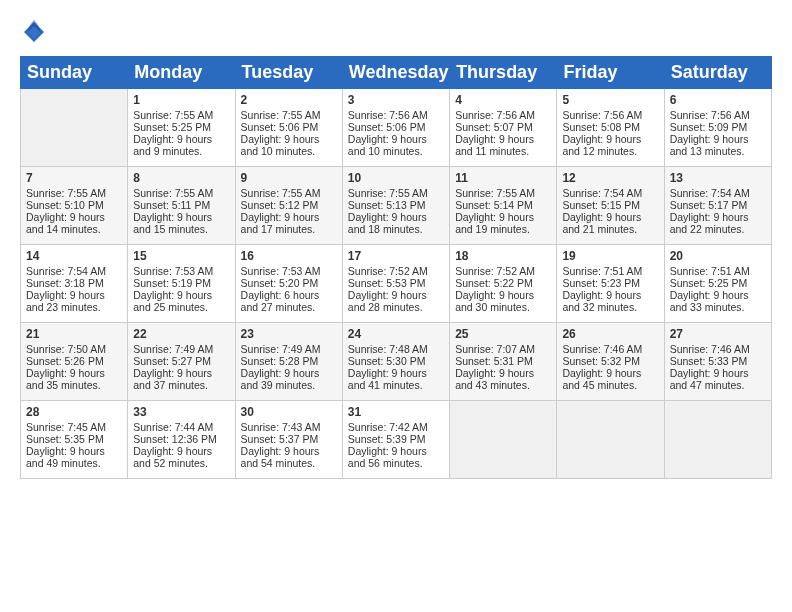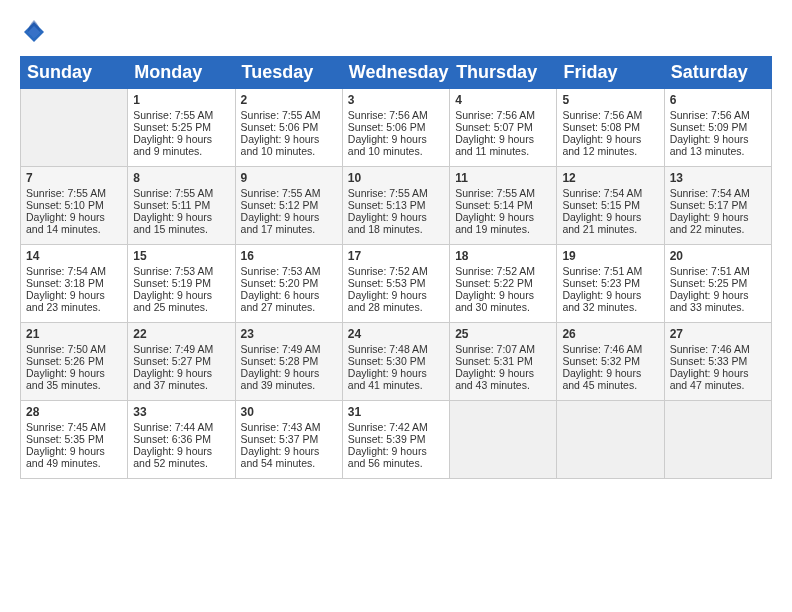--- a/index.html
+++ b/index.html
@@ -160,21 +160,21 @@
           <td><span class="day-num">21</span><span>Sunrise: 7:50 AM</span><br><span>Sunset: 5:26 PM</span><br><span>Daylight: 9 hours and 35 minutes.</span></td>
           <td><span class="day-num">22</span><span>Sunrise: 7:49 AM</span><br><span>Sunset: 5:27 PM</span><br><span>Daylight: 9 hours and 37 minutes.</span></td>
           <td><span class="day-num">23</span><span>Sunrise: 7:49 AM</span><br><span>Sunset: 5:28 PM</span><br><span>Daylight: 9 hours and 39 minutes.</span></td>
           <td><span class="day-num">24</span><span>Sunrise: 7:48 AM</span><br><span>Sunset: 5:30 PM</span><br><span>Daylight: 9 hours and 41 minutes.</span></td>
           <td><span class="day-num">25</span><span>Sunrise: 7:07 AM</span><br><span>Sunset: 5:31 PM</span><br><span>Daylight: 9 hours and 43 minutes.</span></td>
           <td><span class="day-num">26</span><span>Sunrise: 7:46 AM</span><br><span>Sunset: 5:32 PM</span><br><span>Daylight: 9 hours and 45 minutes.</span></td>
           <td><span class="day-num">27</span><span>Sunrise: 7:46 AM</span><br><span>Sunset: 5:33 PM</span><br><span>Daylight: 9 hours and 47 minutes.</span></td>
         </tr>
         <tr>
           <td><span class="day-num">28</span><span>Sunrise: 7:45 AM</span><br><span>Sunset: 5:35 PM</span><br><span>Daylight: 9 hours and 49 minutes.</span></td>
-          <td><span class="day-num">33</span><span>Sunrise: 7:44 AM</span><br><span>Sunset: 6:36 PM</span><br><span>Daylight: 9 hours and 52 minutes.</span></td>
+          <td><span class="day-num">33</span><span>Sunrise: 7:44 AM</span><br><span>Sunset: 12:36 PM</span><br><span>Daylight: 9 hours and 52 minutes.</span></td>
           <td><span class="day-num">30</span><span>Sunrise: 7:43 AM</span><br><span>Sunset: 5:37 PM</span><br><span>Daylight: 9 hours and 54 minutes.</span></td>
           <td><span class="day-num">31</span><span>Sunrise: 7:42 AM</span><br><span>Sunset: 5:39 PM</span><br><span>Daylight: 9 hours and 56 minutes.</span></td>
           <td class="empty"></td>
           <td class="empty"></td>
           <td class="empty"></td>
         </tr>
       </tbody>
   </table>
 </div>
 

